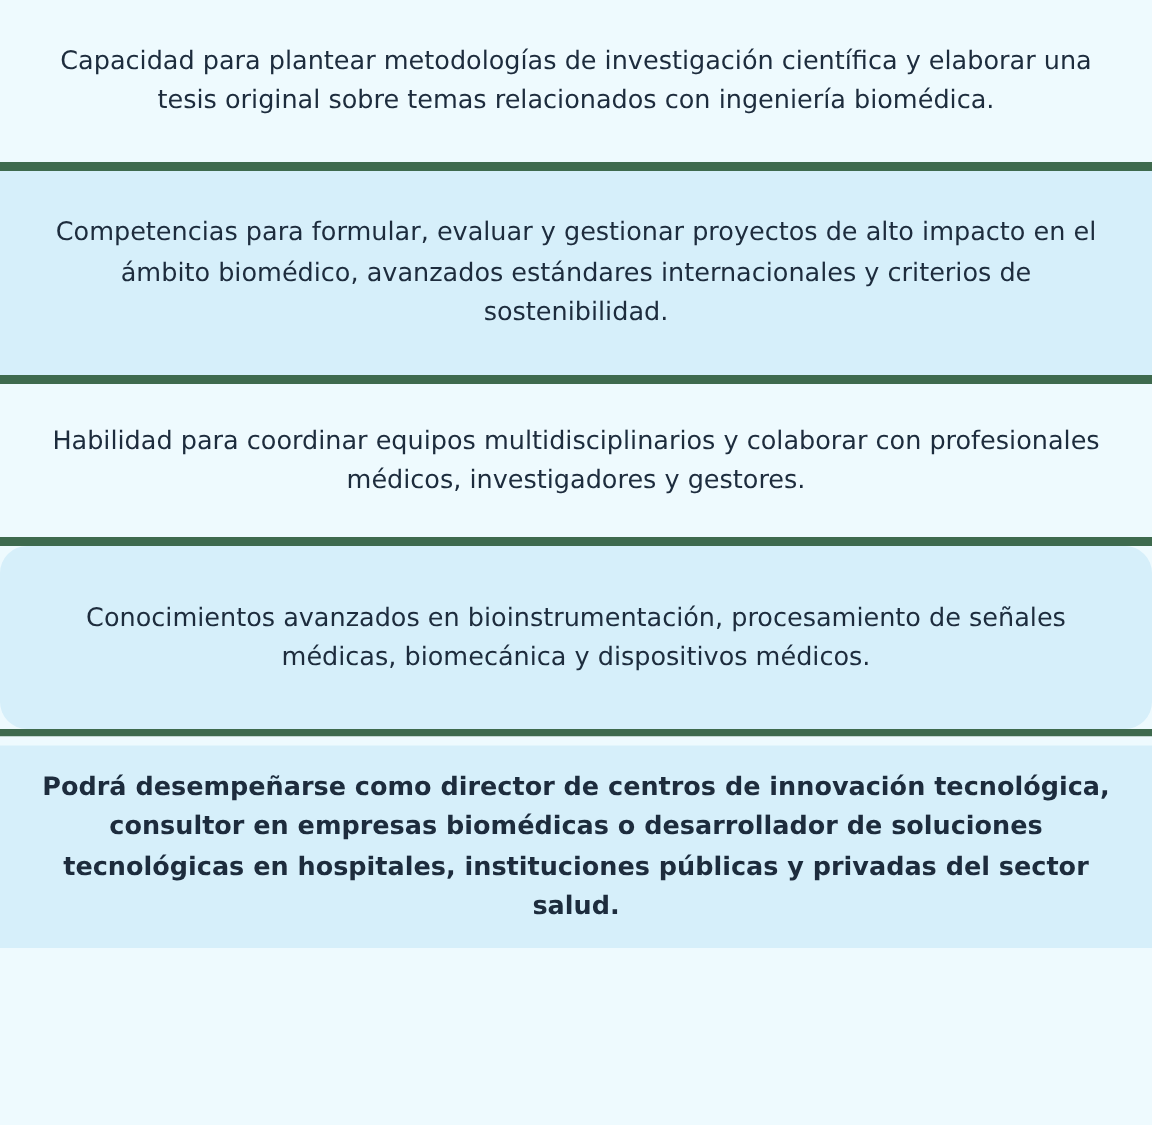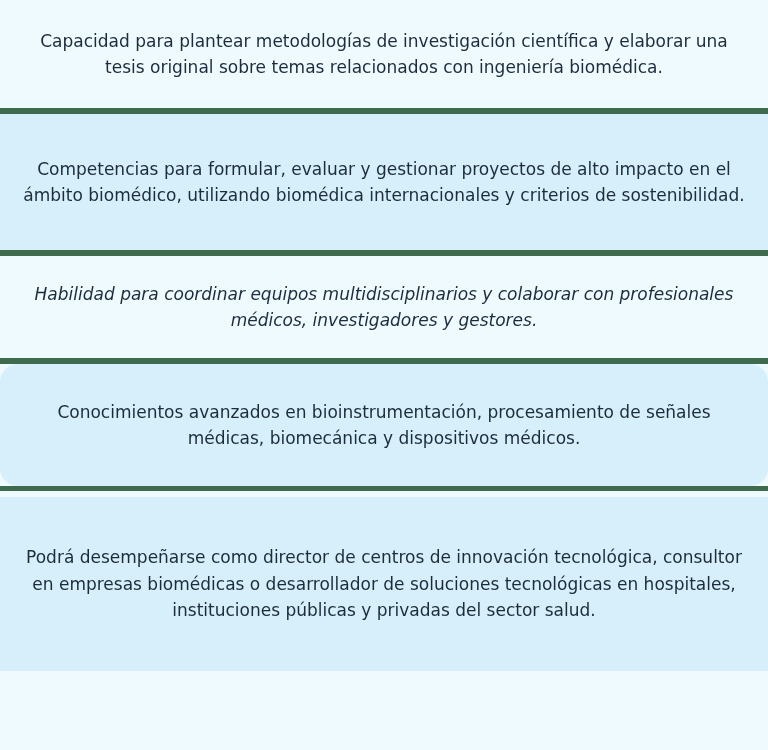--- a/index.html
+++ b/index.html
@@ -45,43 +45,43 @@
   }
   .divider.thin { height: 5px; }
   .gap-light {
     flex: 0 0 auto;
     width: 100%;
     height: 6px;
     background: var(--band-light);
   }
   .r1 { height: 108px; }
   .r2 { height: 136px; }
-  .r3 { height: 102px; font-style: italic; }
+  .r3 { height: 102px; }
   .r4 { height: 122px; border-radius: 18px; }
   .r5 { height: 110px; }
-  .r6 { height: 174px; }
+  .r6 { height: 135px; font-weight: bold; }
   .bottom-strip {
     flex: 1 1 auto;
     width: 100%;
     background: var(--band-light);
   }
 </style>
 </head>
 <body>
 
 <div class="page">
 
   <section class="row light r1">
     <p class="txt">Capacidad para plantear metodologías de investigación científica y elaborar una tesis original sobre temas relacionados con ingeniería biomédica.</p>
   </section>
 
   <div class="divider"></div>
 
   <section class="row blue r2">
-    <p class="txt">Competencias para formular, evaluar y gestionar proyectos de alto impacto en el ámbito biomédico, utilizando biomédica internacionales y criterios de sostenibilidad.</p>
+    <p class="txt">Competencias para formular, evaluar y gestionar proyectos de alto impacto en el ámbito biomédico, avanzados estándares internacionales y criterios de sostenibilidad.</p>
   </section>
 
   <div class="divider"></div>
 
   <section class="row light r3">
     <p class="txt">Habilidad para coordinar equipos multidisciplinarios y colaborar con profesionales médicos, investigadores y gestores.</p>
   </section>
 
   <div class="divider"></div>
 

